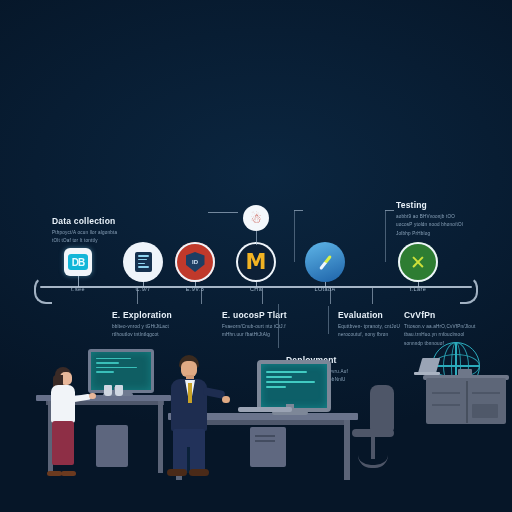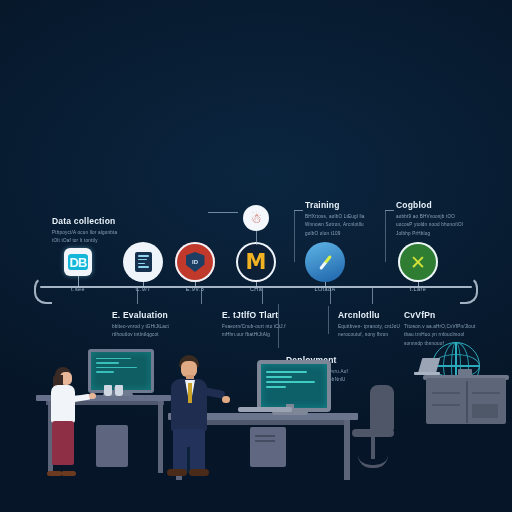--- a/index.html
+++ b/index.html
@@ -34,21 +34,21 @@
     display:flex;align-items:center;justify-content:center;}
   .ring{box-shadow:0 0 0 2px #eef4fa inset;}
   .n-label{position:absolute;top:44px;left:50%;transform:translateX(-50%);
     font-size:5.5px;color:#9fb4c8;white-space:nowrap;letter-spacing:.4px;
     filter:blur(.35px);}
 
   .sq-icon{width:28px;height:28px;border-radius:6px;background:#f2f6fa;
     display:flex;align-items:center;justify-content:center;
     box-shadow:0 0 5px rgba(120,200,230,.5);}
   .sq-inner{width:20px;height:16px;border-radius:3px;background:#12b6d8;
-    font-size:13px;color:#e8fbff;display:flex;align-items:center;
+    font-size:10px;color:#e8fbff;display:flex;align-items:center;
     justify-content:center;font-weight:bold;letter-spacing:-1px;}
 
   .doc{width:17px;height:20px;border-radius:2px;background:#15314f;
     padding:3px 2px;box-sizing:border-box;}
   .doc i{display:block;height:1.6px;background:#8fd4ef;margin:0 1px 2.2px;border-radius:1px;}
   .doc i:nth-child(2){width:75%}
   .doc i:nth-child(3){width:60%}
 
   .shield{width:19px;height:20px;background:#1d3e63;
     clip-path:polygon(50% 0,100% 18%,100% 62%,50% 100%,0 62%,0 18%);
@@ -298,52 +298,46 @@
   <div class="mini-stem" style="left:256px;top:231px"></div>
 
   <div class="ann" style="left:52px;top:216px;width:105px">
     <h4>Data collection</h4>
     <p>Pthpoyct/A ocun llor algonbta</p>
     <p>tOlt tOaf tor lt tonttly</p>
   </div>
 
   <div class="dash" style="left:208px;top:212px;width:30px"></div>
 
-  <div class="ann" style="left:305px;top:200px;width:76px">
-    <h4>Training</h4>
-    <p>BHXrtoss, aolbO LtEugl lla</p>
-    <p>Wnnown  Sotron, Arcnlotllu</p>
-    <p>golbO olon t109</p>
-  </div>
   <div class="dash" style="left:294px;top:210px"></div>
   <div class="leader" style="left:294px;top:210px;height:52px"></div>
 
   <div class="ann" style="left:396px;top:200px;width:80px">
-    <h4>Cogblod</h4>
+    <h4>Testing</h4>
     <p>aobbt9 ao BHVvoonjb tOO</p>
     <p>uocosP ytoldn nood bhono/tOl</p>
     <p>Jolbhp PrHblog</p>
   </div>
   <div class="dash" style="left:385px;top:210px"></div>
   <div class="leader" style="left:385px;top:210px;height:52px"></div>
 
   <div class="ann" style="left:112px;top:310px;width:86px">
-    <h4>E. Evaluation</h4>
+    <h4>E. Exploration</h4>
     <p>bblteo-vnrod y tGHtJtLact</p>
     <p>rtlhoutlov tntlntlqgcot</p>
   </div>
 
   <div class="ann" style="left:222px;top:310px;width:86px">
-    <h4>E. tJtlfO Tlart</h4>
+    <h4>E. uocosP Tlart</h4>
     <p>Fvaeorn/Cnub-ourt nto tCtJ.f</p>
     <p>mHhn.uur fbatHtJtAlg</p>
   </div>
 
   <div class="ann" style="left:338px;top:310px;width:78px">
-    <h4>Arcnlotllu</h4>
+    <h4>Evaluation</h4>
     <p>Equttbven- tpranoty, cntJoU</p>
     <p>nerocoutuf, nony fbron</p>
   </div>
   <div class="leader" style="left:328px;top:306px;height:28px"></div>
 
   <div class="ann" style="left:404px;top:310px;width:80px">
     <h4>CvVfPn</h4>
     <p>Tttoson.v aa.aHrO,CvVfPn/Jlout</p>
     <p>tbau.trnHuo.yn  rnfouclmool</p>
     <p>sonnndp  tbnnouof</p>

